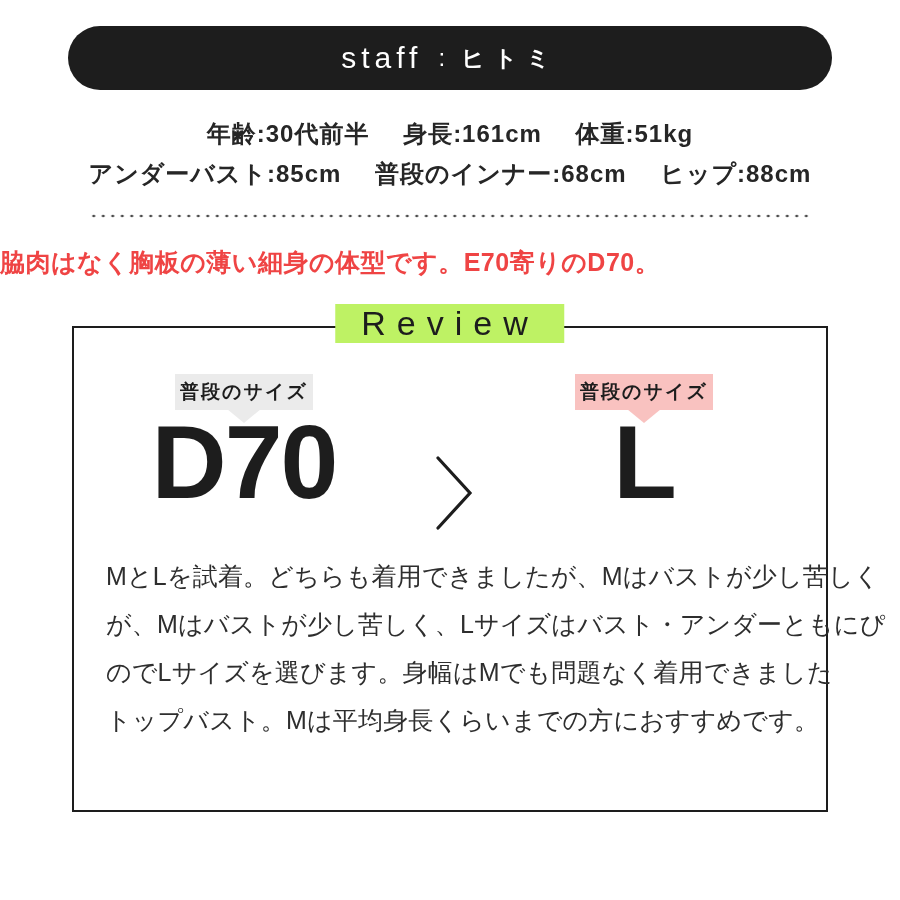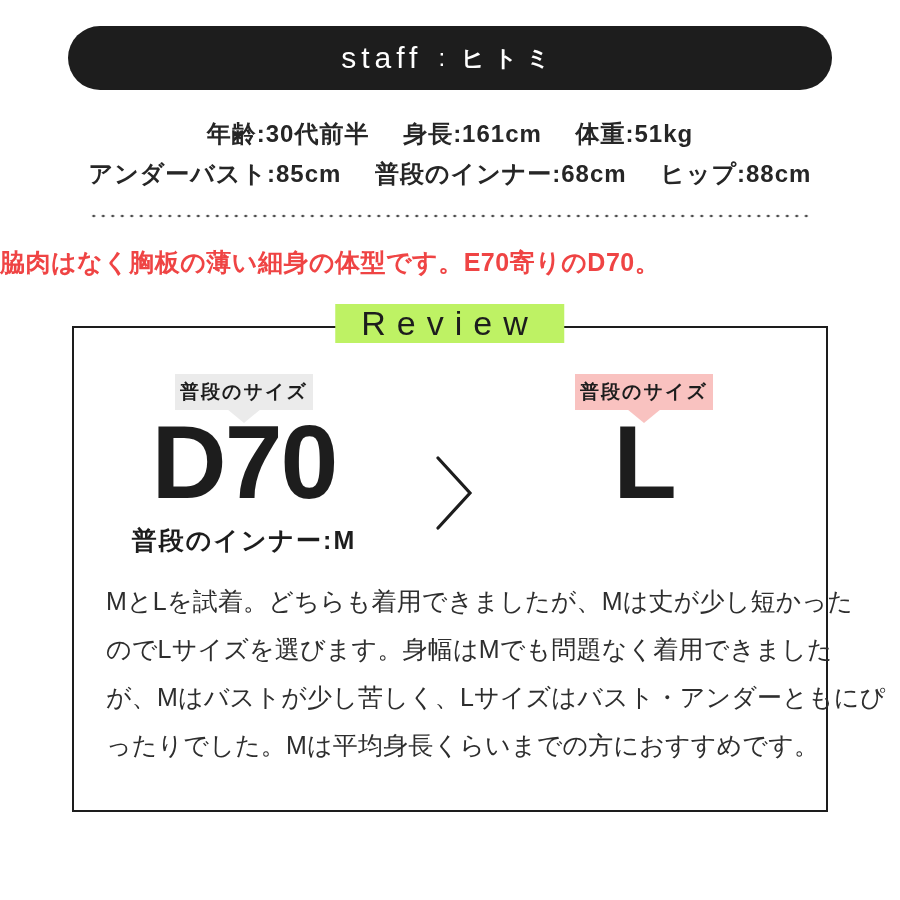--- a/index.html
+++ b/index.html
@@ -89,34 +89,33 @@
   <div>脇肉はなく胸板の薄い細身の体型です。E70寄りのD70。</div>
 </div>
 
 <div class="review-box">
   <div class="review-title">Review</div>
 
   <div class="size-row">
     <div class="size-col left-col">
       <span class="tag tag-gray">普段のサイズ</span>
       <div class="big-size">D70</div>
-      <div class="inner-note">普段のインナー:M</div>
     </div>
 
     <div class="chevron-wrap">
       <svg width="44" height="78" viewBox="0 0 44 78">
         <polyline points="6,4 38,39 6,74" fill="none" stroke="#1d1d1d" stroke-width="3.2" stroke-linecap="round" stroke-linejoin="miter"></polyline>
       </svg>
     </div>
 
     <div class="size-col right-col">
       <span class="tag tag-pink">普段のサイズ</span>
       <div class="big-size">L</div>
     </div>
   </div>
 
   <div class="comment">
-    <div class="comment-line">MとLを試着。どちらも着用できましたが、Mは丈が少し短かった</div>
+    <div class="comment-line">MとLを試着。どちらも着用できましたが、Mはバストが少し苦しく</div>
+    <div class="comment-line">が、Mはバストが少し苦しく、Lサイズはバスト・アンダーともにぴ</div>
     <div class="comment-line">のでLサイズを選びます。身幅はMでも問題なく着用できました</div>
-    <div class="comment-line">が、Mはバストが少し苦しく、Lサイズはバスト・アンダーともにぴ</div>
-    <div class="comment-line">ったりでした。Mは平均身長くらいまでの方におすすめです。</div>
+    <div class="comment-line">トップバスト。Mは平均身長くらいまでの方におすすめです。</div>
   </div>
 </div>
 
 </body></html>

